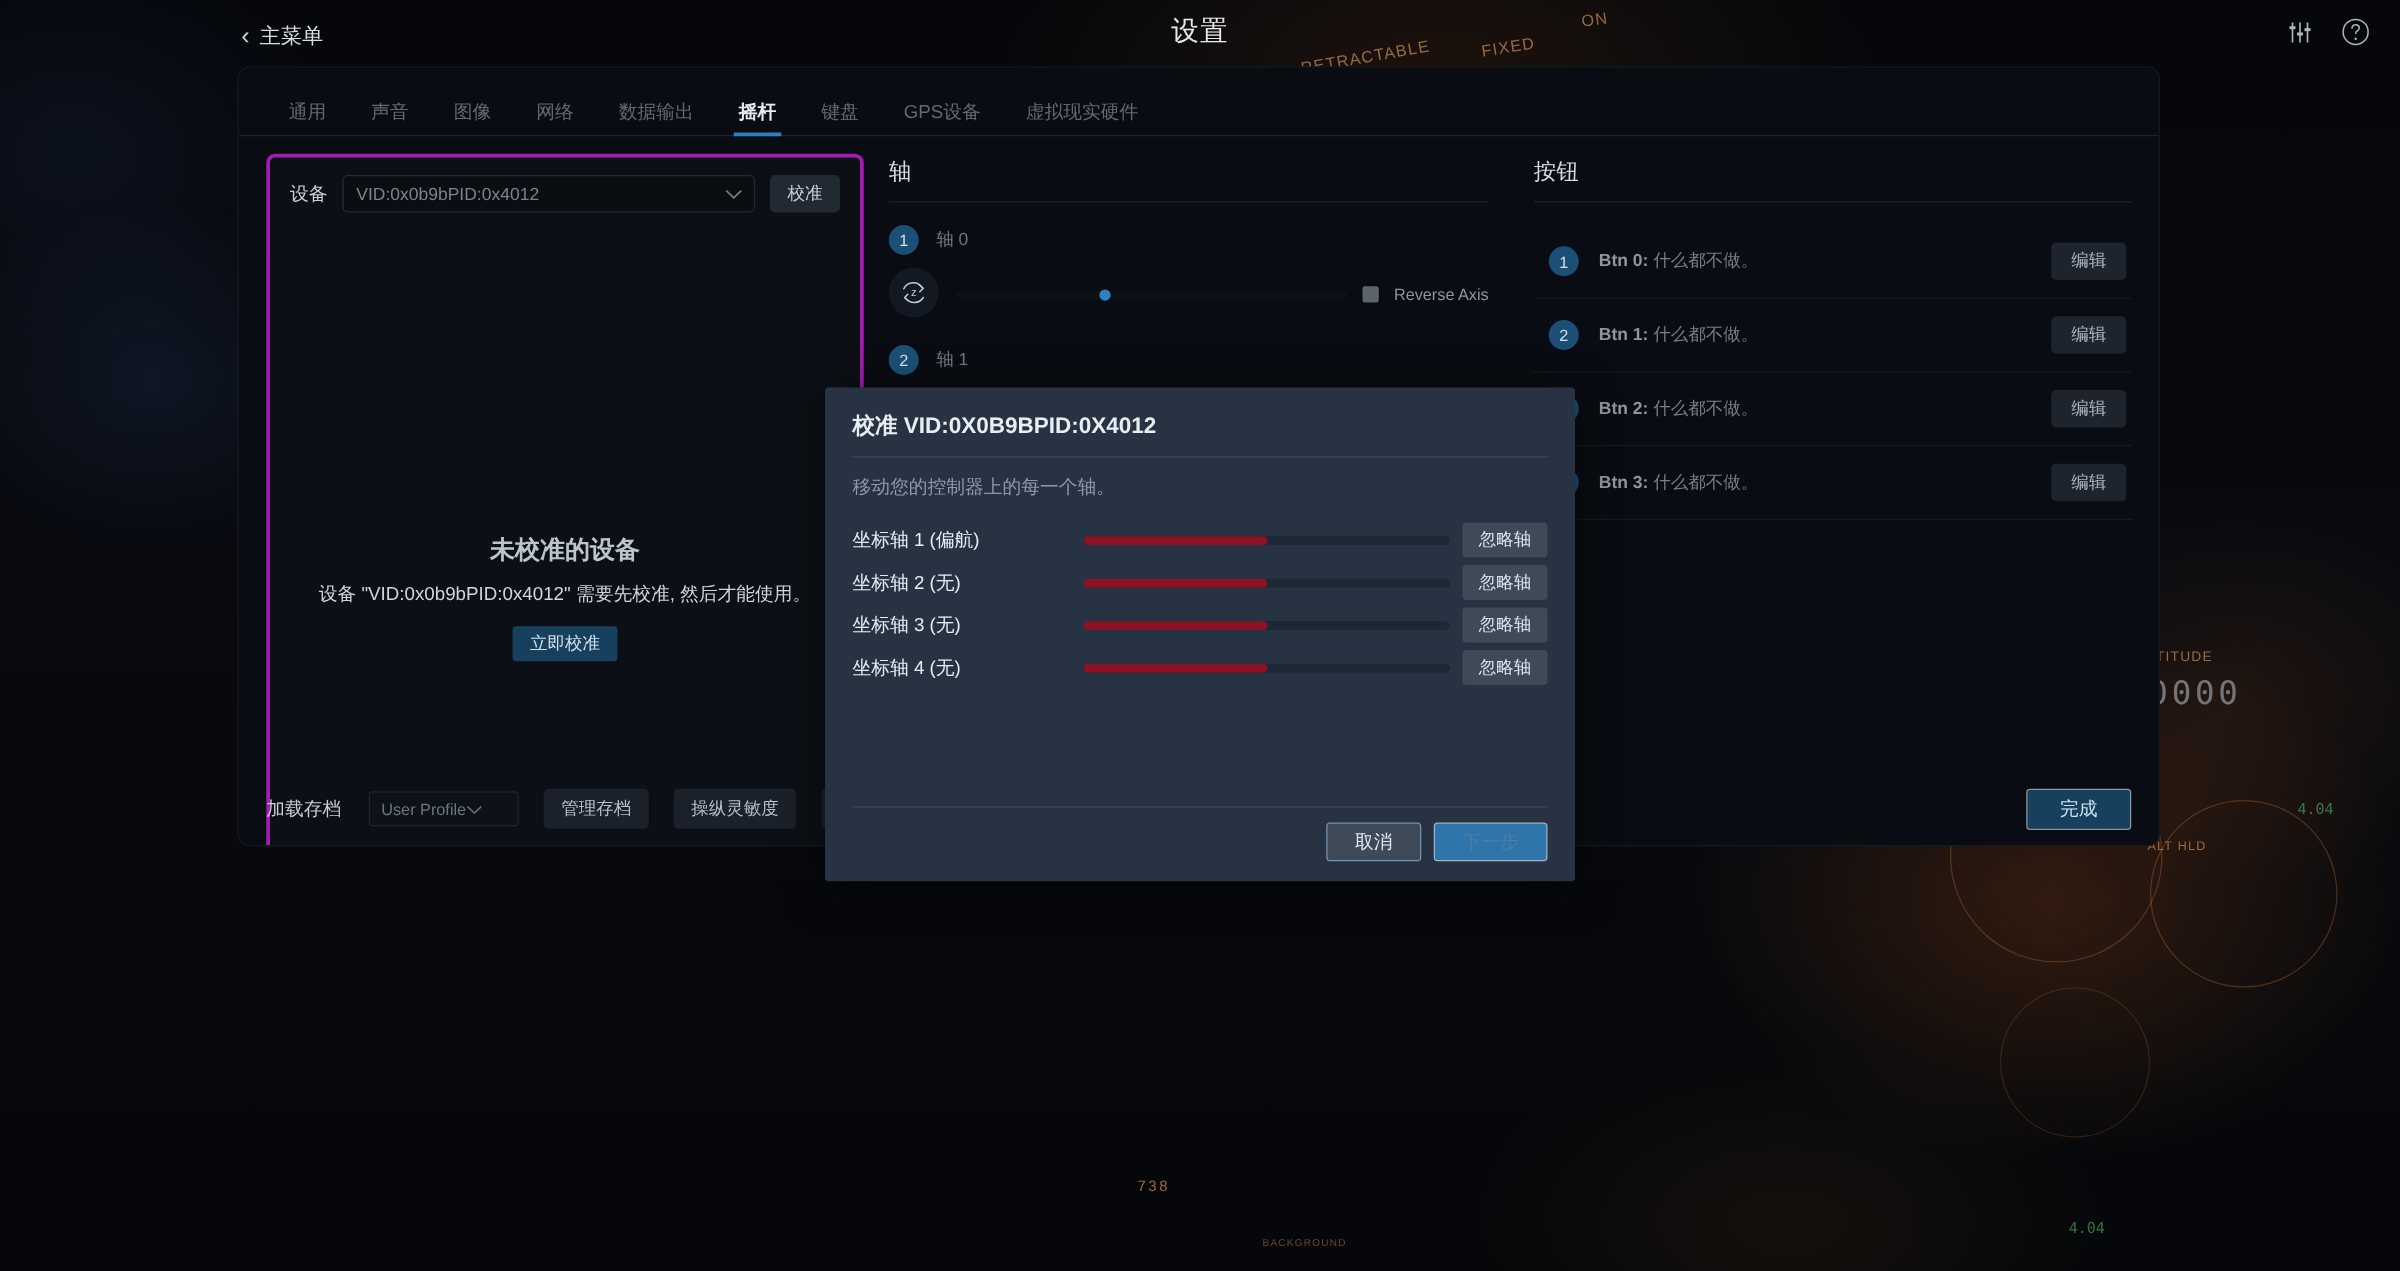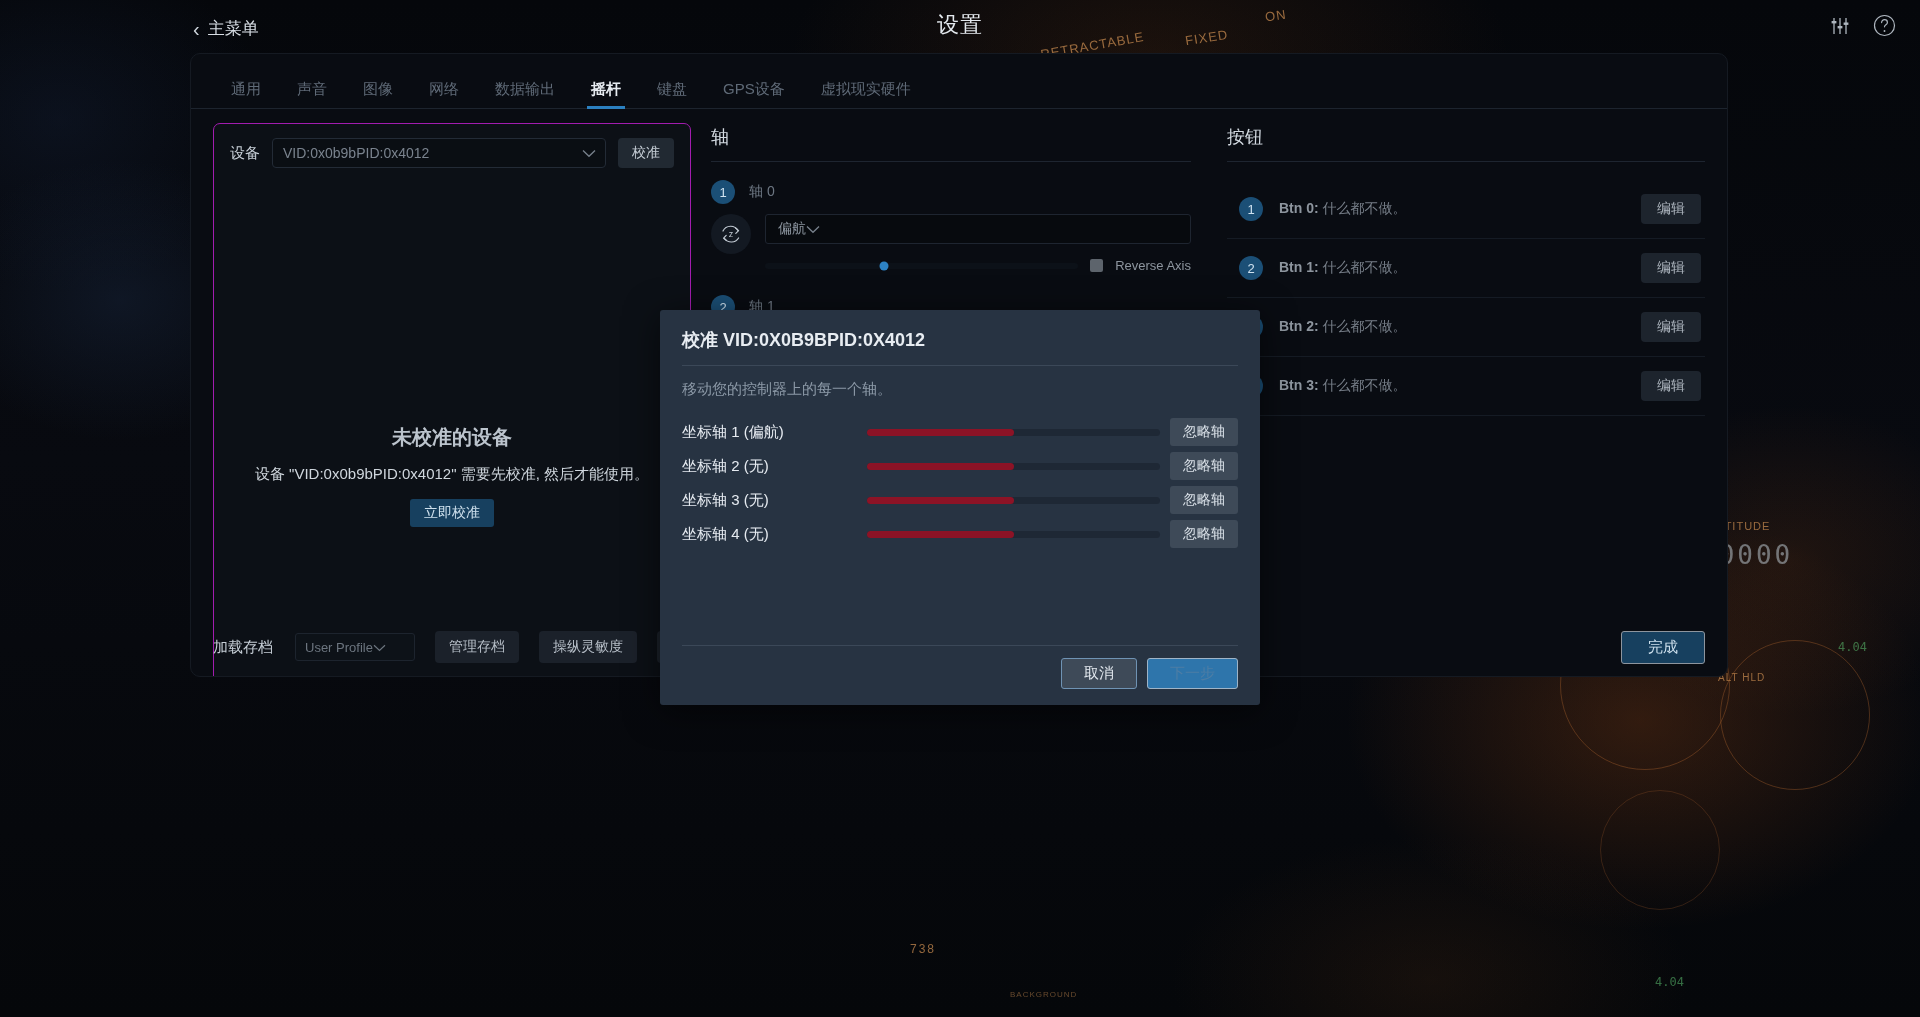--- a/index.html
+++ b/index.html
@@ -93,21 +93,21 @@
     display:flex; height: 810px; padding: 14px 22px 0 22px; gap: 0;
   }
 
   .col-left  { width: 478px; }
   .col-mid   { width: 520px; padding: 0 20px; }
   .col-right { flex:1; padding-left: 16px; }
 
   
   .device-card {
     background:#0c1016;
-    border:1px solid #a21caf;
+    border:3px solid #a21caf;
     border-radius:7px;
     height:750px;
     position:relative;
     padding:14px 16px;
   }
   .device-row { display:flex; align-items:center; gap:12px; }
   .device-label { color:#c8d0d8; font-size:15px; }
   .select {
     flex:1; height:30px; background:#0a0e13; border:1px solid #232b36;
     border-radius:4px; display:flex; align-items:center;
@@ -364,28 +364,20 @@
           <div class="axis-icon">
             <svg width="30" height="30" viewBox="0 0 30 30" fill="none" stroke="#c2cad3" stroke-width="1.2">
               <path d="M7 12 A8.5 8.5 0 0 1 22 11.5" stroke-linecap="round"></path>
               <path d="M22.6 19 A8.5 8.5 0 0 1 8.5 19.5" stroke-linecap="round"></path>
               <path d="M19.5 9 L22.6 11.6 L19.8 14.4" stroke-linecap="round" stroke-linejoin="round"></path>
               <path d="M10.6 21.5 L7.6 19.2 L10.2 16.4" stroke-linecap="round" stroke-linejoin="round"></path>
               <text x="15" y="18" font-size="9" fill="#c2cad3" stroke="none" text-anchor="middle" font-family="Liberation Sans, sans-serif">z</text>
             </svg>
           </div>
           <div class="axis-ctrls">
-            <div class="axis-select">
-              <span>偏航</span>
-              <span class="chev">
-                <svg width="14" height="9" viewBox="0 0 14 9" fill="none" stroke="#77808b" stroke-width="1.3">
-                    <path d="M1 1.5 L7 7.3 L13 1.5"></path>
-                  </svg>
-              </span>
-            </div>
             <div class="slider-row">
               <div class="slider">
                 <div class="knob" style="left:38%;"></div>
               </div>
               <div class="chk"></div>
               <div class="chk-lbl">Reverse Axis</div>
             </div>
           </div>
         </div>
       </div>

